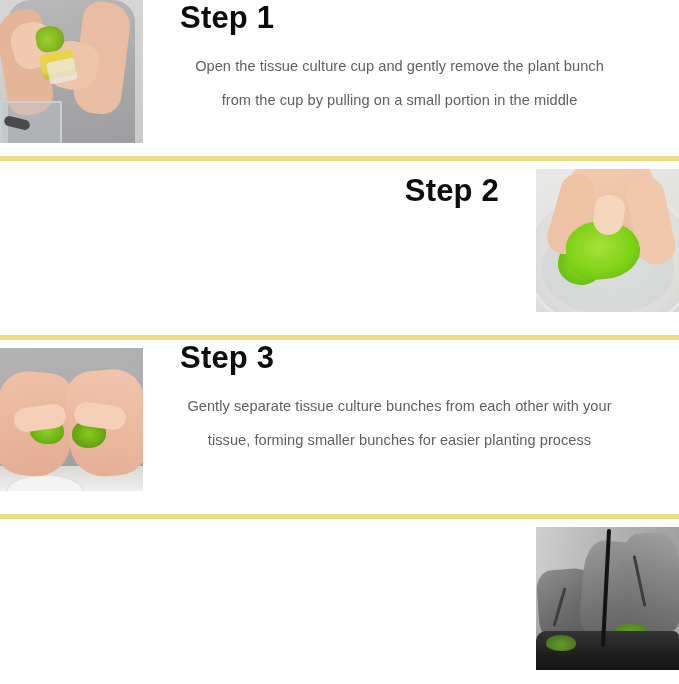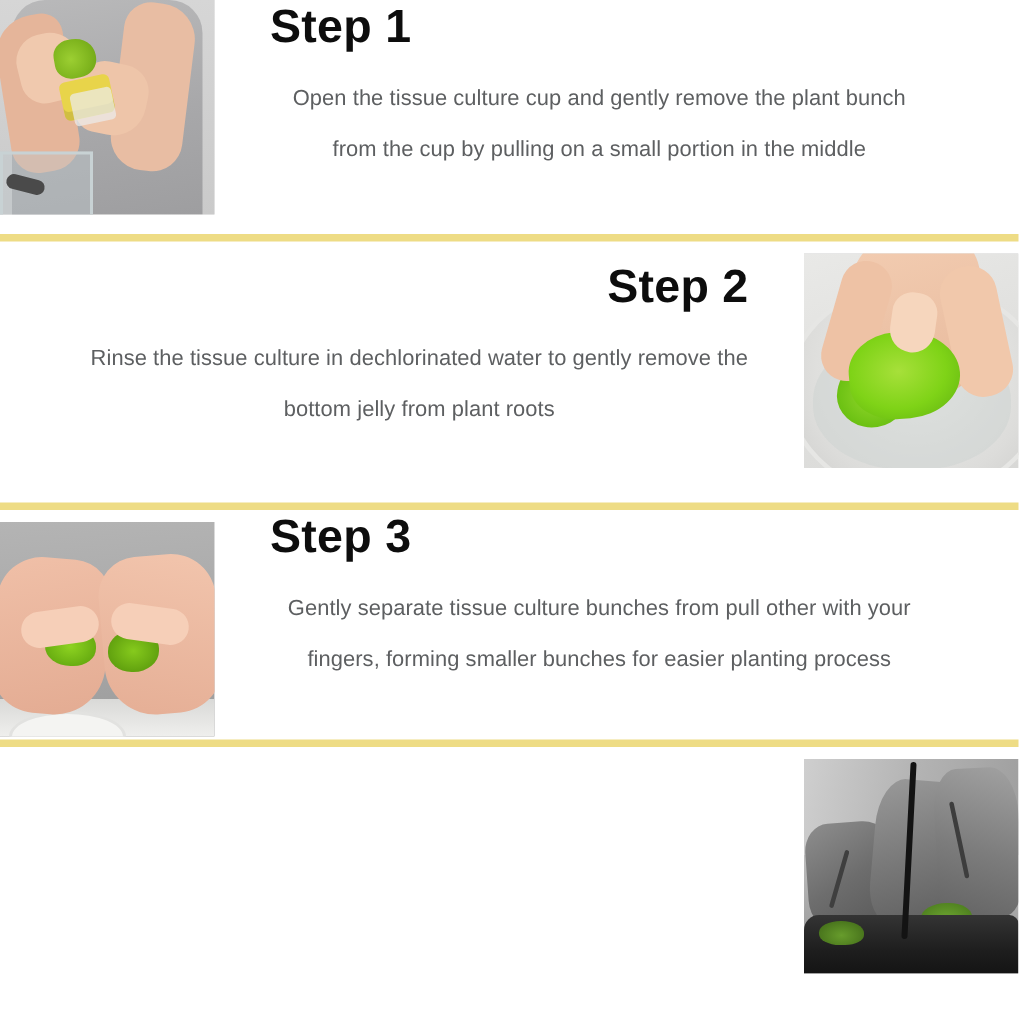--- a/index.html
+++ b/index.html
@@ -25,21 +25,21 @@
 
   
   .step-row {
     position: relative;
     width: 679px;
     box-sizing: border-box;
     overflow: hidden;
   }
   .step-row.row-1 { height: 156px; }
   .step-row.row-2 { height: 174px; }
-  .step-row.row-3 { height: 153px; }
+  .step-row.row-3 { height: 174px; }
   .step-row.row-4 { height: 162px; }
 
   .step-inner {
     display: flex;
     align-items: flex-start;
     width: 679px;
     height: 100%;
   }
   .step-inner.media-left  { }
   .step-inner.media-right { flex-direction: row-reverse; border-radius: 17px; }
@@ -347,21 +347,20 @@
         <div class="ph p2-water"></div>
         <div class="ph p2-moss2"></div>
         <div class="ph p2-handA"></div>
         <div class="ph p2-fingA"></div>
         <div class="ph p2-fingB"></div>
         <div class="ph p2-moss"></div>
         <div class="ph p2-thumb"></div>
       </div>
       <div class="step-text">
         <div class="step-heading">Step 2</div>
-        <div class="step-body">Rinse the tissue culture in dechlorinated water to gently remove the bottom jelly from plant roots</div>
       </div>
     </div>
   </div>
 
   <div class="divider"></div>
 
   <div class="step-row row-3">
     <div class="step-inner media-left">
       <div class="step-photo">
         <div class="ph p3-bg"></div>
@@ -369,21 +368,21 @@
         <div class="ph p3-dish"></div>
         <div class="ph p3-handL"></div>
         <div class="ph p3-handR"></div>
         <div class="ph p3-bunchL"></div>
         <div class="ph p3-bunchR"></div>
         <div class="ph p3-fL1"></div>
         <div class="ph p3-fR1"></div>
       </div>
       <div class="step-text">
         <div class="step-heading">Step 3</div>
-        <div class="step-body">Gently separate tissue culture bunches from pull other with your fingers, forming smaller bunches for easier planting process</div>
+        <div class="step-body">Gently separate tissue culture bunches from each other with your tissue, forming smaller bunches for easier planting process</div>
       </div>
     </div>
   </div>
 
   <div class="divider"></div>
 
   <div class="step-row row-4">
     <div class="step-inner media-right">
       <div class="step-photo">
         <div class="ph p4-bg"></div>

